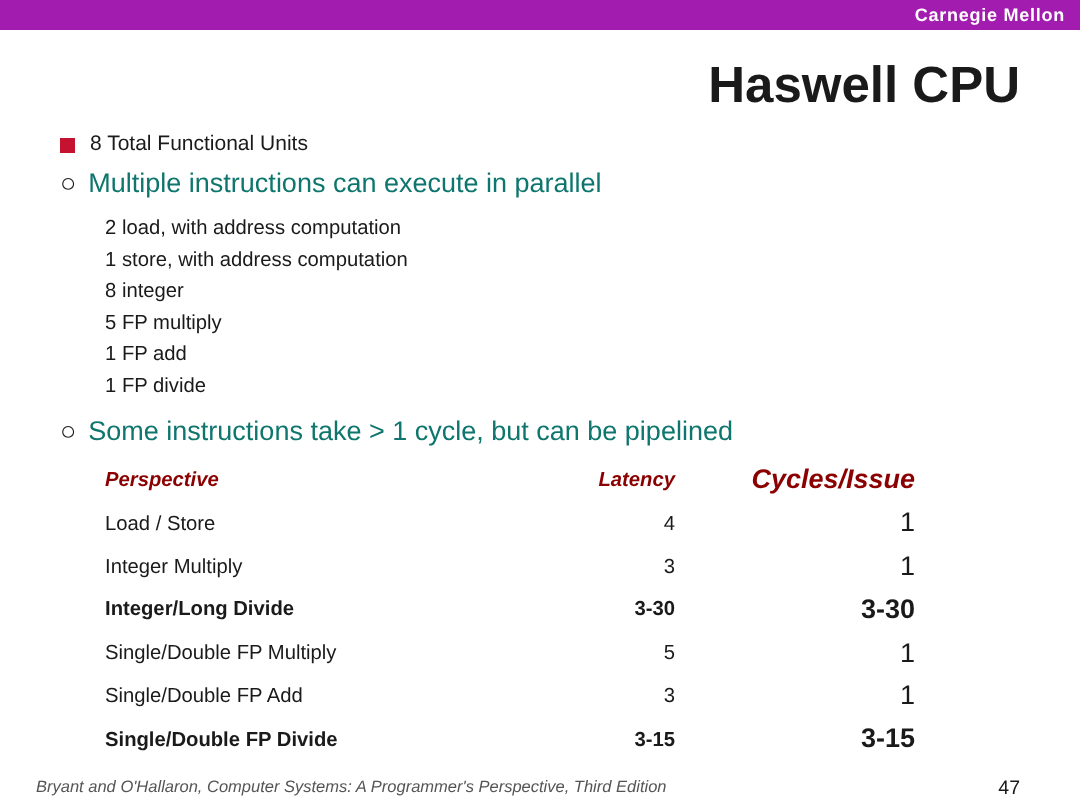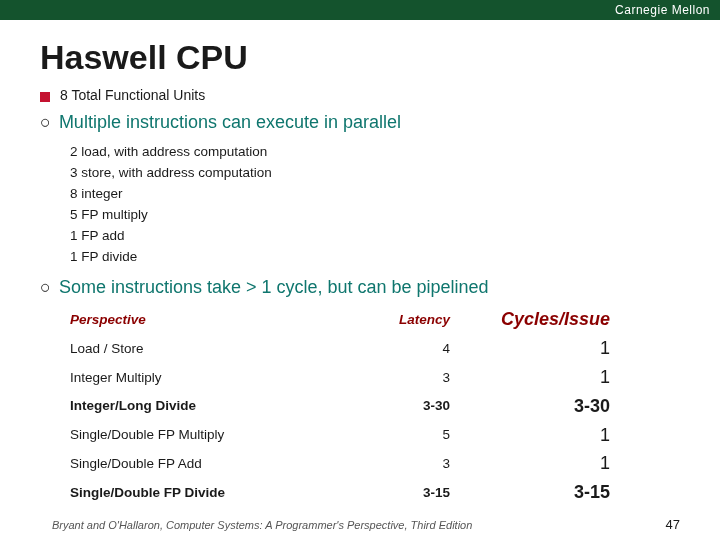--- a/index.html
+++ b/index.html
@@ -7,38 +7,39 @@
       width: 720px;
       height: 540px;
       font-family: Arial, Helvetica, sans-serif;
       background: #fff;
       color: #1a1a1a;
       overflow: hidden;
       position: relative;
     }
 
     .top-bar {
-      background: #14532d;
+      background: #a21caf;
       color: #fff;
       text-align: right;
       padding: 3px 10px;
       font-size: 12px;
-      font-weight: normal;
+      font-weight: bold;
       letter-spacing: 0.5px;
     }
 
     .content {
       padding: 18px 40px 10px 40px;
     }
 
     .slide-title {
       font-size: 34px;
       font-weight: bold;
       color: #1a1a1a;
       margin-bottom: 10px;
+      text-align: right;
     }
 
     .bullet-item {
       display: flex;
       align-items: flex-start;
       margin-bottom: 6px;
     }
 
     .bullet-square {
       width: 10px;
@@ -127,21 +128,21 @@
 
     .bold-row .col-instruction,
     .bold-row .col-latency,
     .bold-row .col-cycles {
       font-weight: bold;
     }
 
     .footer {
       position: absolute;
       bottom: 8px;
-      left: 52px;
+      left: 24px;
       right: 40px;
       display: flex;
       justify-content: space-between;
       align-items: center;
       font-size: 11px;
       color: #555;
     }
 
     .footer-left {
       font-style: italic;
@@ -168,21 +169,21 @@
     <span class="bullet-text">8 Total Functional Units</span>
   </div>
 
   <div class="circle-bullet">
     <span class="circle-marker">○</span>
     <span class="circle-label">Multiple instructions can execute in parallel</span>
   </div>
 
   <div class="sub-list">
     <div class="sub-list-item">2 load, with address computation</div>
-    <div class="sub-list-item">3 store, with address computation</div>
+    <div class="sub-list-item">1 store, with address computation</div>
     <div class="sub-list-item">8 integer</div>
     <div class="sub-list-item">5 FP multiply</div>
     <div class="sub-list-item">1 FP add</div>
     <div class="sub-list-item">1 FP divide</div>
   </div>
 
   <div class="circle-bullet">
     <span class="circle-marker">○</span>
     <span class="circle-label">Some instructions take &gt; 1 cycle, but can be pipelined</span>
   </div>

